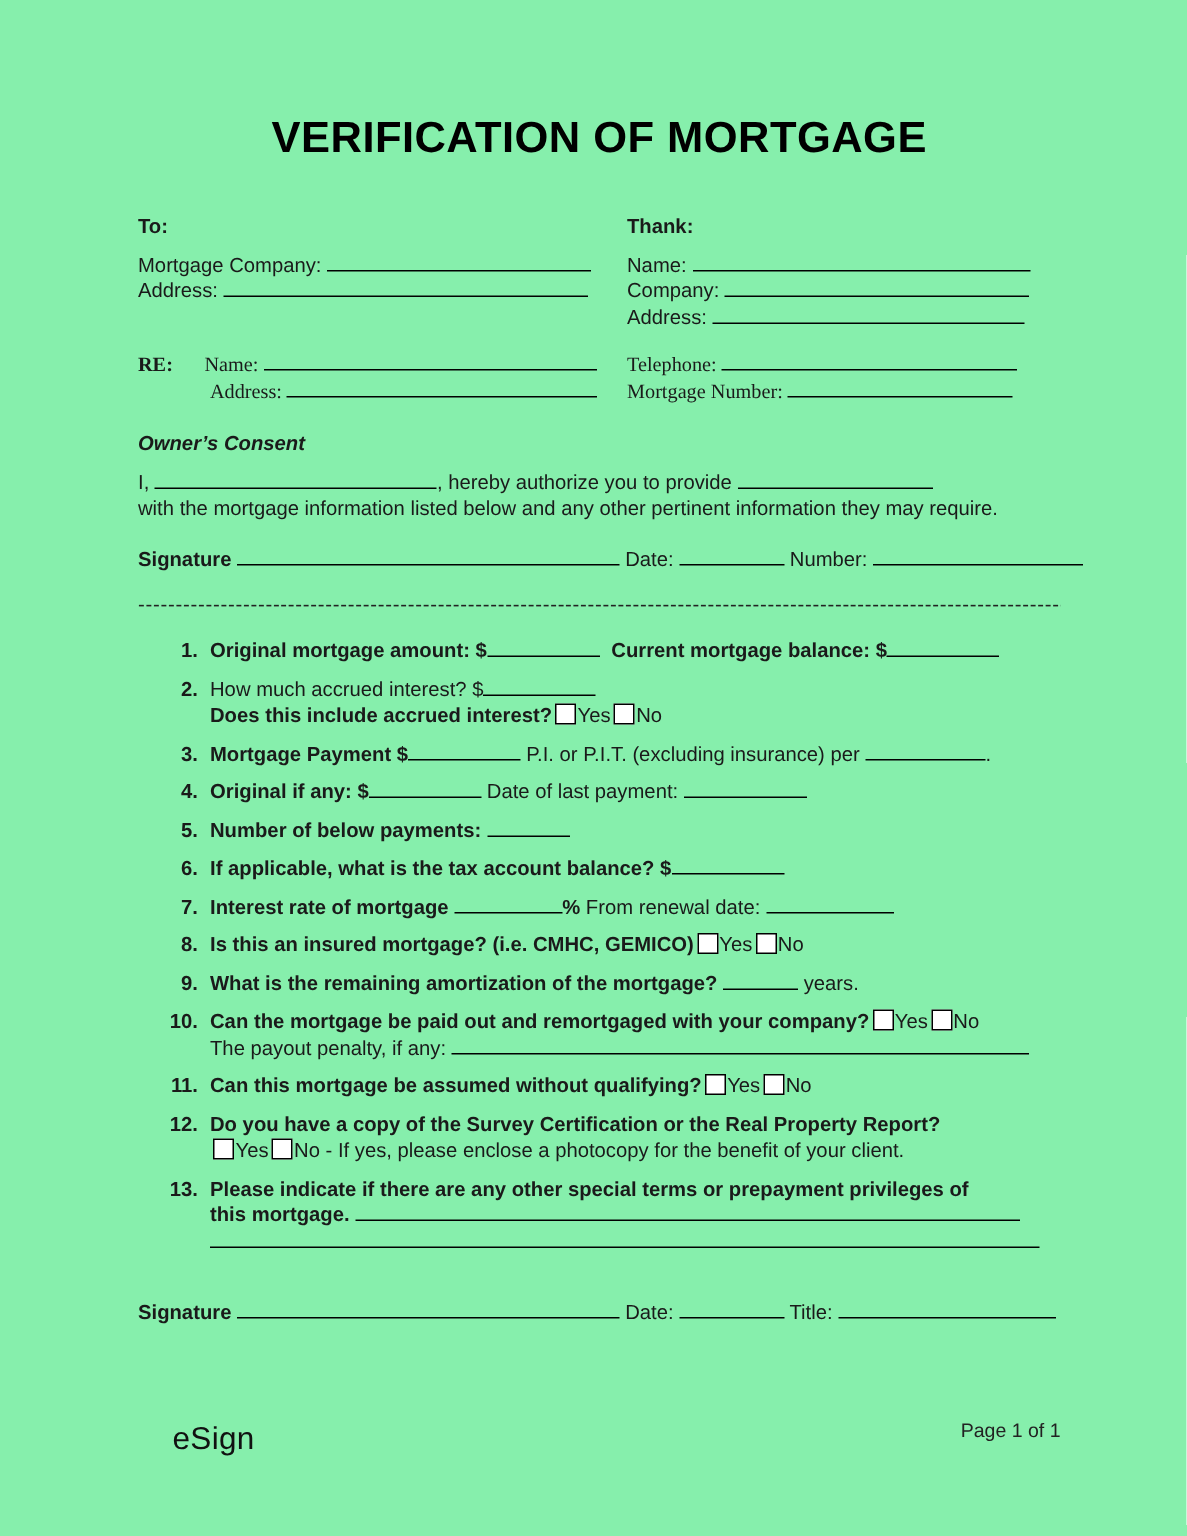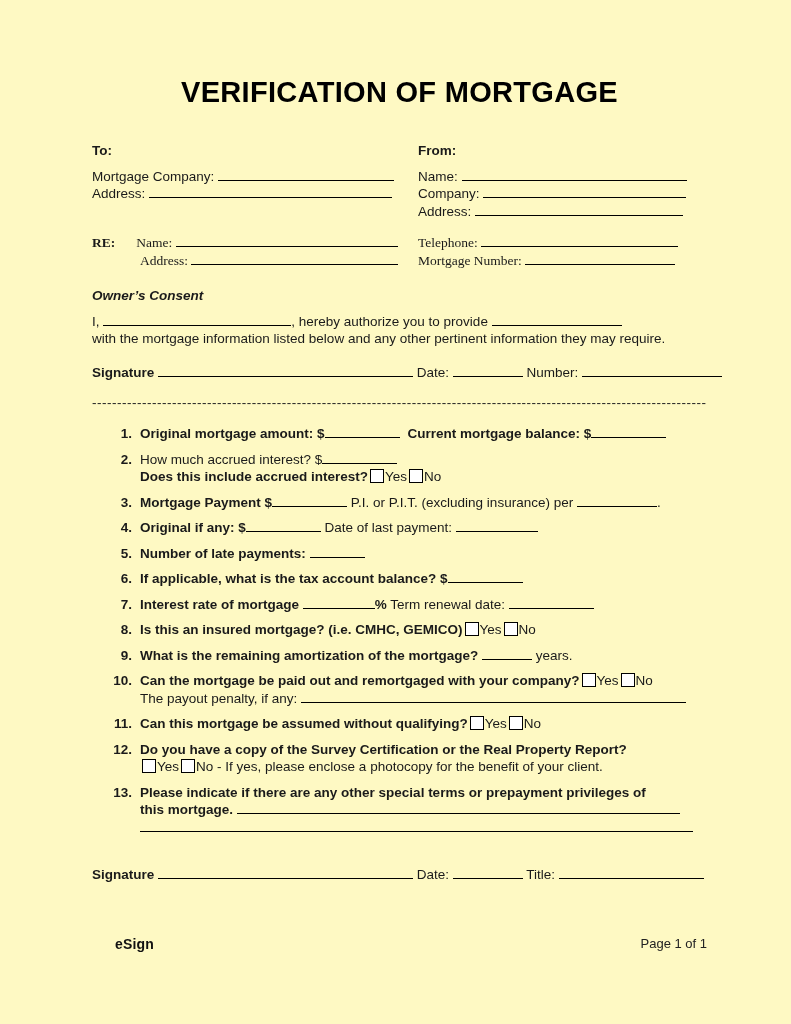--- a/index.html
+++ b/index.html
@@ -1,20 +1,20 @@
 <!DOCTYPE html>
 <html><head>
 <meta charset="utf-8">
 <style>
   html,body{margin:0;padding:0;background:#ffffff;}
   .page{
     width:791px;height:1024px;box-sizing:border-box;
     padding:76px 84px 0 92px;
     font-family:"Liberation Sans",sans-serif;
-    font-size:13.5px;color:#1a1a1a;background:#fef9c3;
+    font-size:13.5px;color:#1a1a1a;background:#86efac;
     overflow:hidden;position:relative;
   }
   .title{
     font-size:29px;line-height:33px;font-weight:700;color:#000;
     text-align:center;margin:0 0 33px 0;letter-spacing:.3px;
   }
   .line{white-space:nowrap;height:17.5px;line-height:17.5px;}
   .b{font-weight:700;}
   .blank{display:inline-block;height:12px;border-bottom:1.4px solid #000;}
   .sp{display:inline-block;height:1px;}
@@ -32,40 +32,40 @@
   .separator{
     margin-top:14px;height:16px;line-height:16px;overflow:hidden;
     white-space:nowrap;color:#222;letter-spacing:.5px;font-weight:400;
   }
   .items{margin-top:14px;}
   .item{display:flex;margin-bottom:8px;}
   .item-num{width:40px;flex:none;text-align:right;font-weight:700;line-height:17.5px;}
   .item-body{flex:1;margin-left:8px;}
   .sig-bottom{margin-top:30px;}
   .footer{display:flex;justify-content:space-between;align-items:center;margin-top:52px;}
-  .brand{font-weight:700;font-size:14px;color:#111;margin-left:23px;letter-spacing:.2px;}
+  .brand{font-weight:400;font-size:21px;color:#111;margin-left:23px;letter-spacing:.2px;margin-top:12px;}
   .page-label{font-size:13px;color:#222;}
 </style>
 </head>
 <body>
 
 <div class="page">
 
   <h1 class="title">VERIFICATION OF MORTGAGE</h1>
 
   <div class="hdr-grid">
     <div class="col-left">
       <div class="blk-heading">To:</div>
       <div>
           <div class="line"><span>Mortgage Company: </span><span class="blank" style="width: 176px;"></span></div>
           <div class="line"><span>Address: </span><span class="blank" style="width: 243px;"></span></div>
         </div>
     </div>
     <div class="col-right">
-      <div class="blk-heading">From:</div>
+      <div class="blk-heading">Thank:</div>
       <div>
           <div class="line"><span>Name: </span><span class="blank" style="width: 225px;"></span></div>
           <div class="line"><span>Company: </span><span class="blank" style="width: 203px;"></span></div>
           <div class="line"><span>Address: </span><span class="blank" style="width: 208px;"></span></div>
         </div>
     </div>
   </div>
 
   <div class="hdr-grid re-grid">
     <div class="col-left">
@@ -112,33 +112,33 @@
       </div>
       <div class="item">
         <div class="item-num">4.</div>
         <div class="item-body">
           <div class="line"><span class="b">Original if any: $</span><span class="blank" style="width: 75px;"></span><span> Date of last payment: </span><span class="blank" style="width: 82px;"></span></div>
         </div>
       </div>
       <div class="item">
         <div class="item-num">5.</div>
         <div class="item-body">
-          <div class="line"><span class="b">Number of late payments: </span><span class="blank" style="width: 55px;"></span></div>
+          <div class="line"><span class="b">Number of below payments: </span><span class="blank" style="width: 55px;"></span></div>
         </div>
       </div>
       <div class="item">
         <div class="item-num">6.</div>
         <div class="item-body">
           <div class="line"><span class="b">If applicable, what is the tax account balance? $</span><span class="blank" style="width: 75px;"></span></div>
         </div>
       </div>
       <div class="item">
         <div class="item-num">7.</div>
         <div class="item-body">
-          <div class="line"><span class="b">Interest rate of mortgage </span><span class="blank" style="width: 72px;"></span><span class="b">%</span><span> Term renewal date: </span><span class="blank" style="width: 85px;"></span></div>
+          <div class="line"><span class="b">Interest rate of mortgage </span><span class="blank" style="width: 72px;"></span><span class="b">%</span><span> From renewal date: </span><span class="blank" style="width: 85px;"></span></div>
         </div>
       </div>
       <div class="item">
         <div class="item-num">8.</div>
         <div class="item-body">
           <div class="line"><span class="b">Is this an insured mortgage? (i.e. CMHC, GEMICO)</span><span class="cbox"></span><span>Yes</span><span class="cbox"></span><span>No</span></div>
         </div>
       </div>
       <div class="item">
         <div class="item-num">9.</div>

